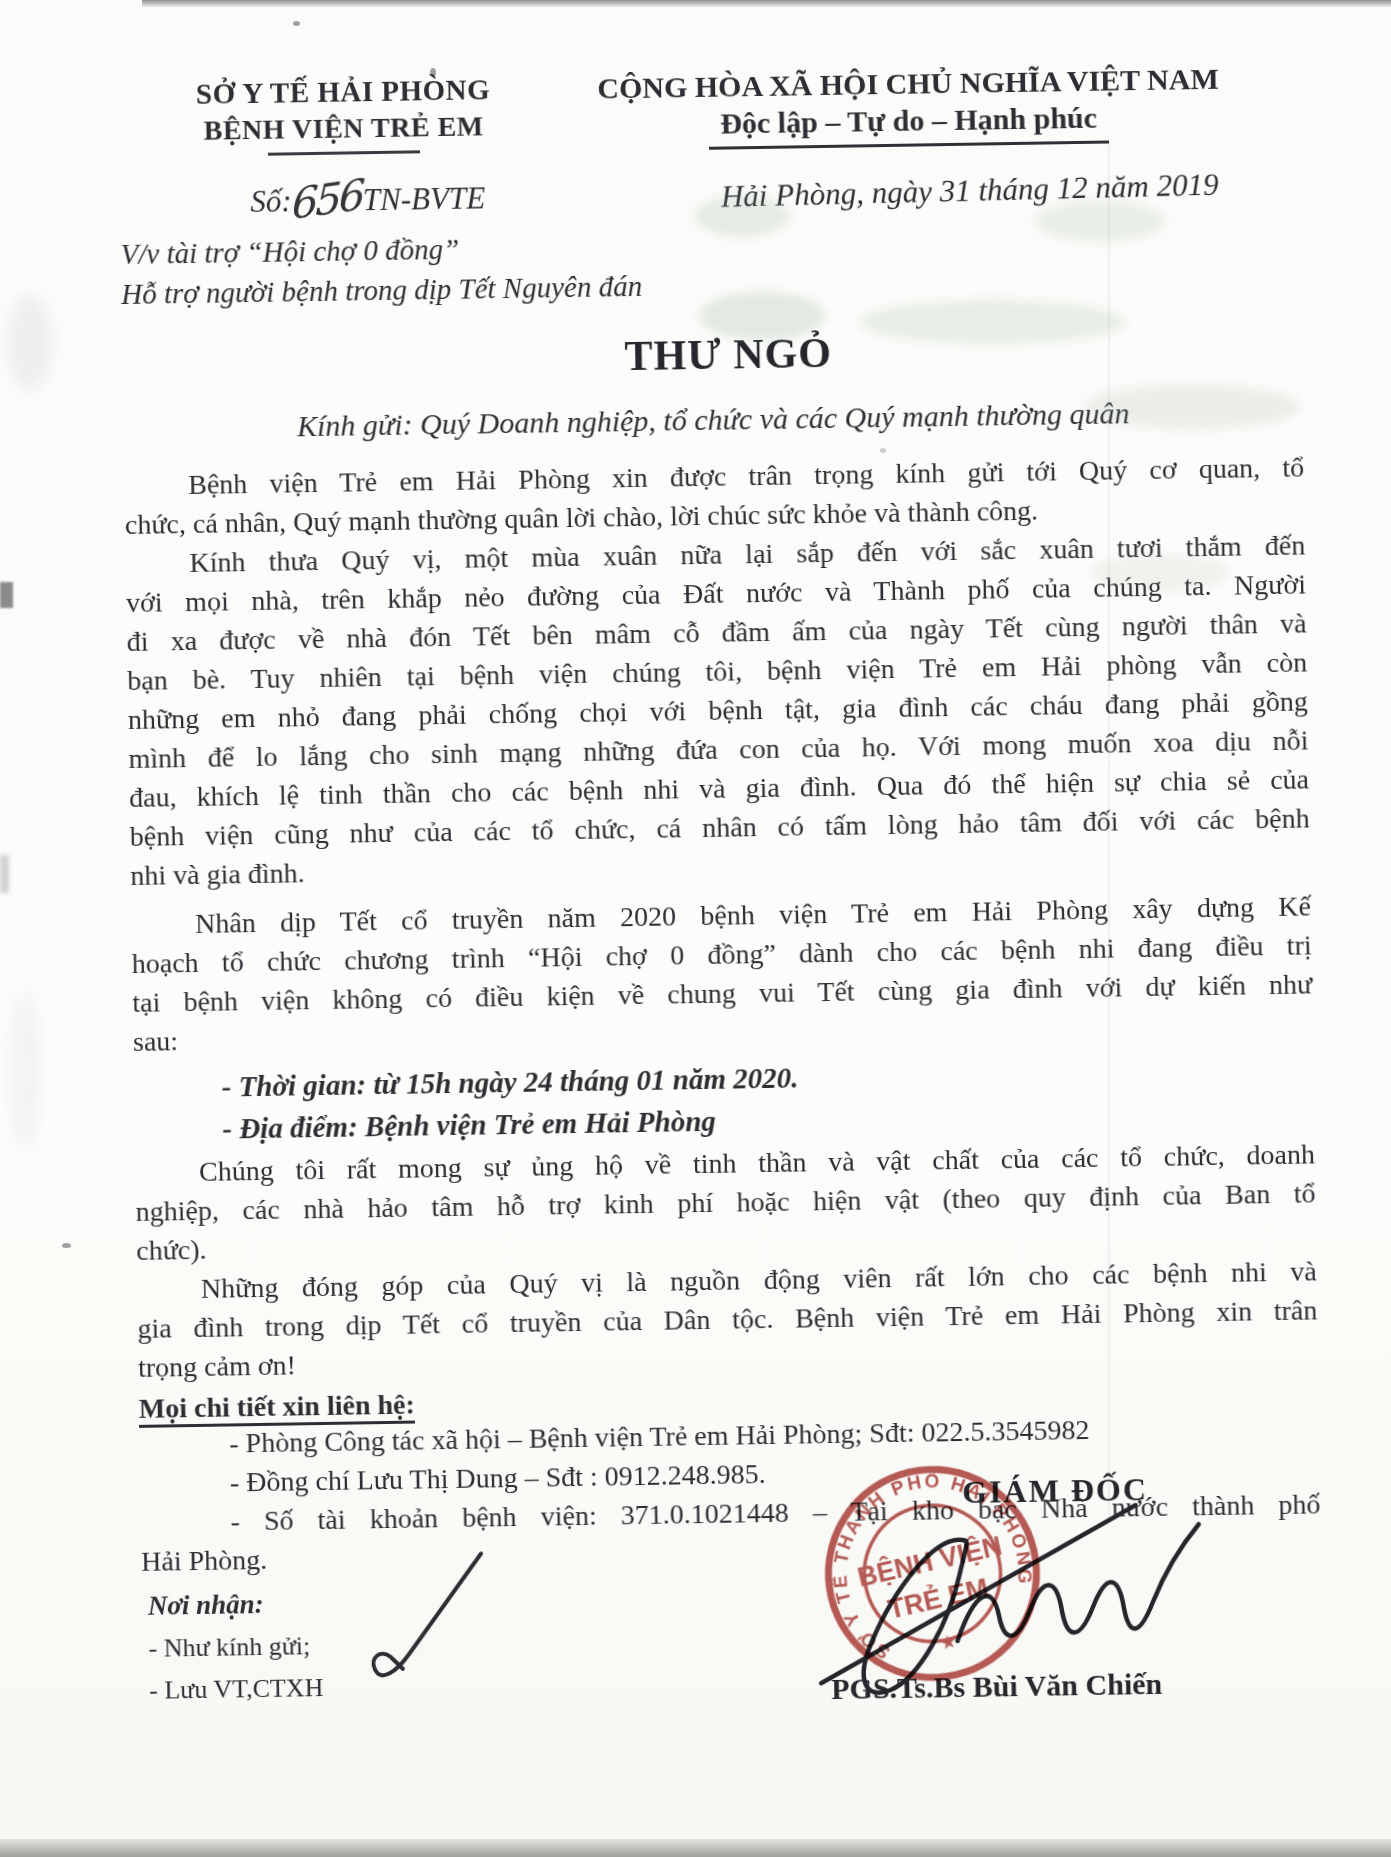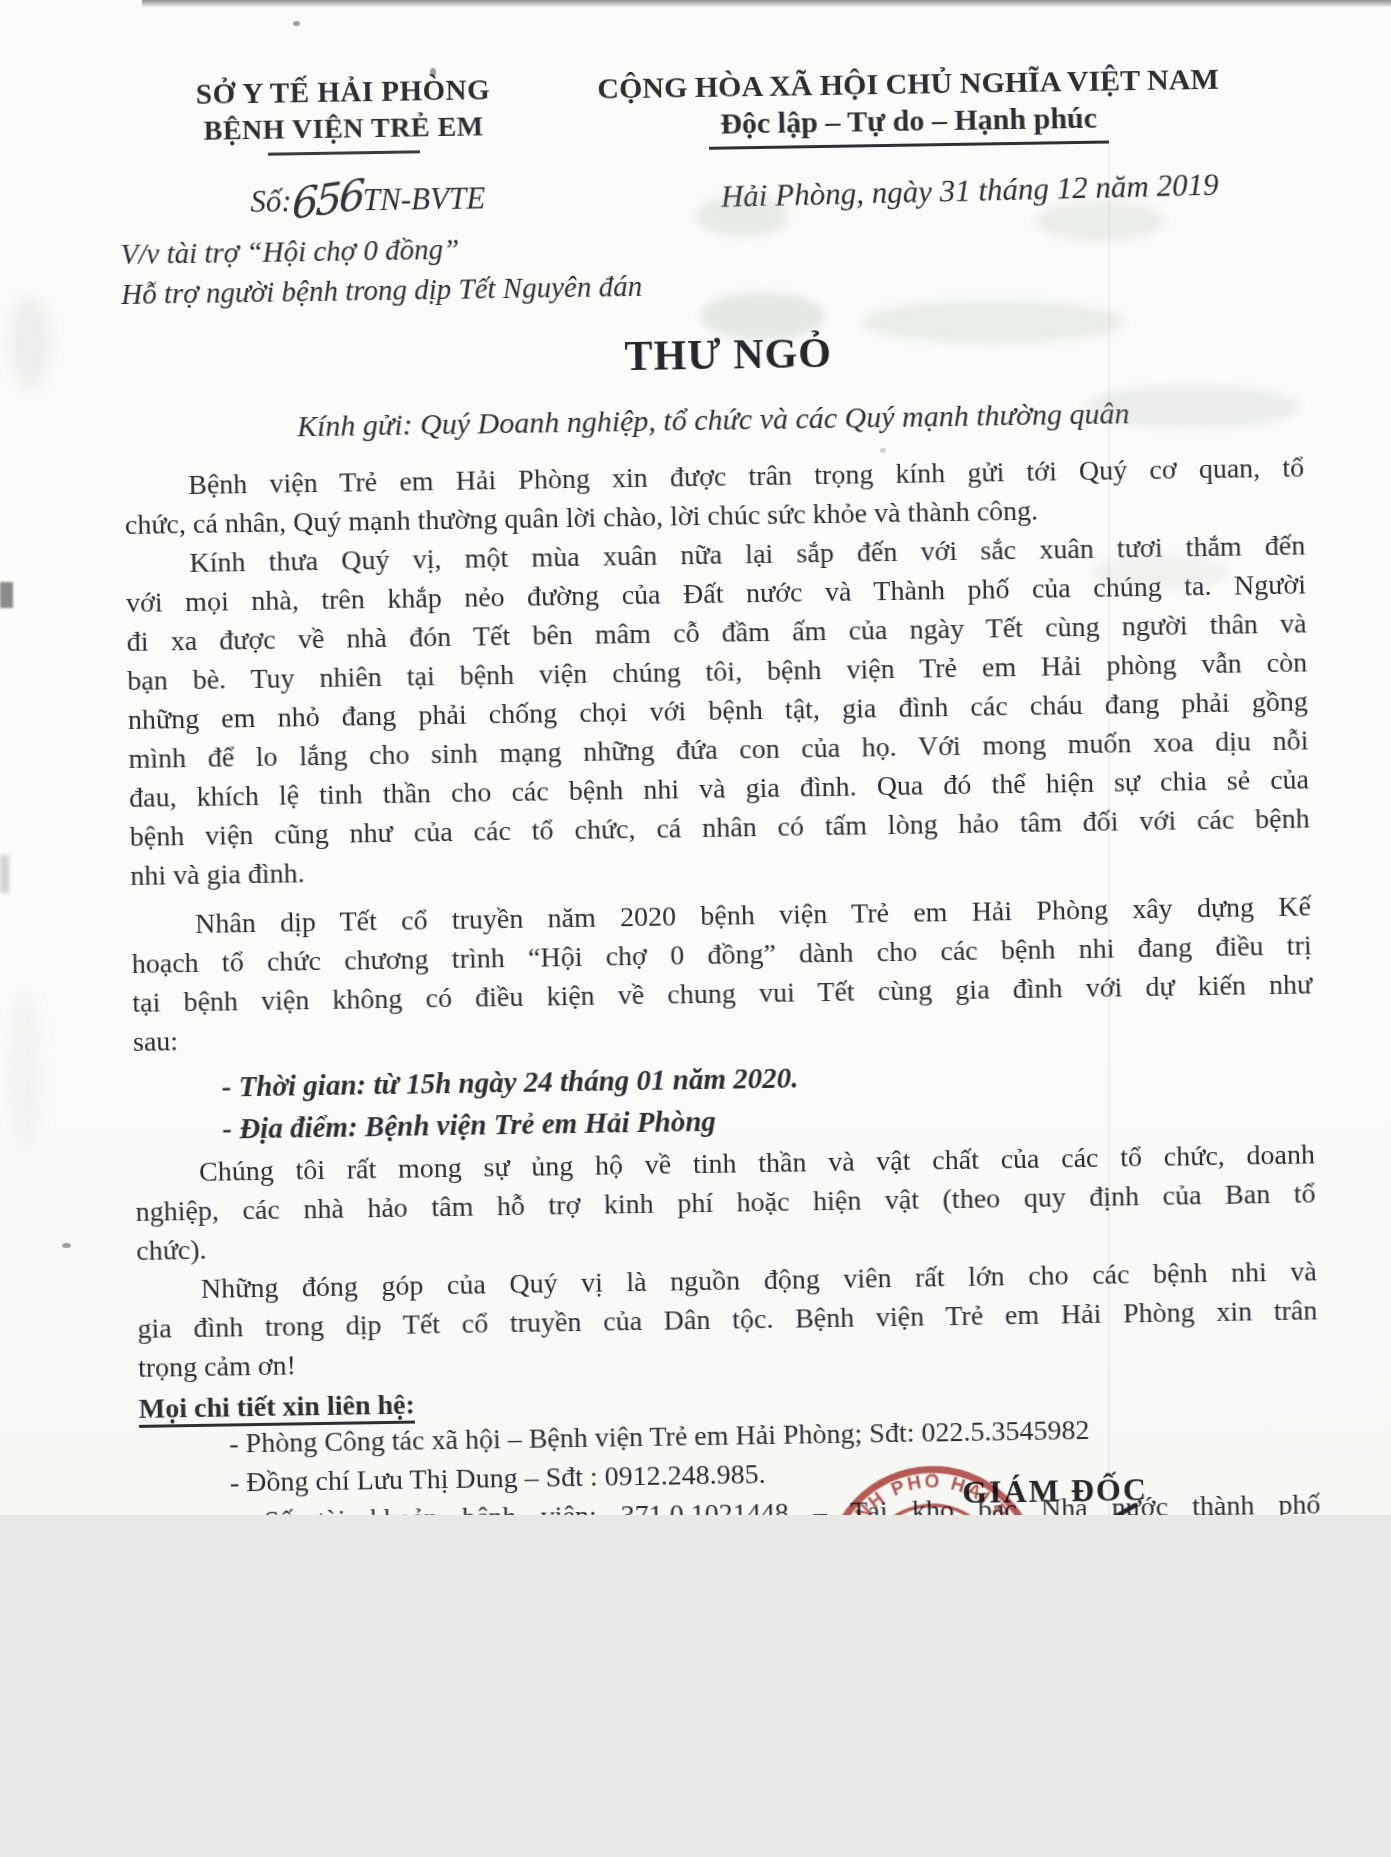--- a/index.html
+++ b/index.html
@@ -1,17 +1,17 @@
 <!DOCTYPE html>
 <html><head>
 <meta charset="utf-8">
 <style>
   html,body{margin:0;padding:0;background:#e8e8e6;}
   .page{
-    position:relative; width:1391px; height:1515px; margin:0 auto;
+    position:relative; width:1391px; height:1857px; margin:0 auto;
     background:linear-gradient(180deg,#fbfbf9 0%,#fcfcfa 60%,#f7f7f4 100%);
     overflow:hidden;
     font-family:"Liberation Serif","DejaVu Serif",serif;
     color:#2d2e34;
   }
   .content{
     position:absolute; left:132px; top:78px; width:1180px;
     transform:rotate(-0.9deg); transform-origin:60px 900px;
   }
   

